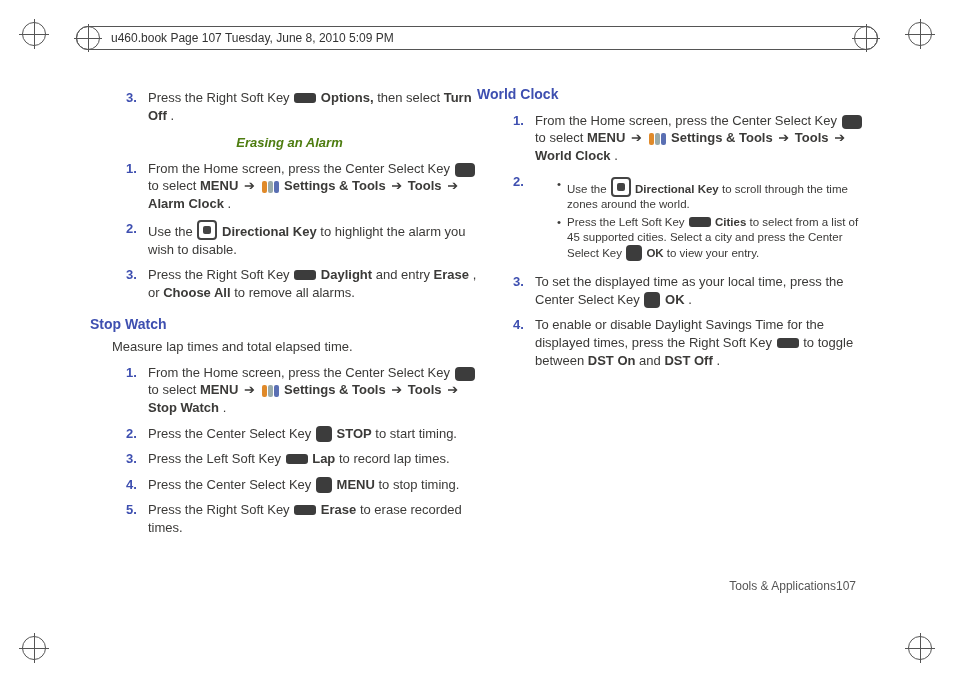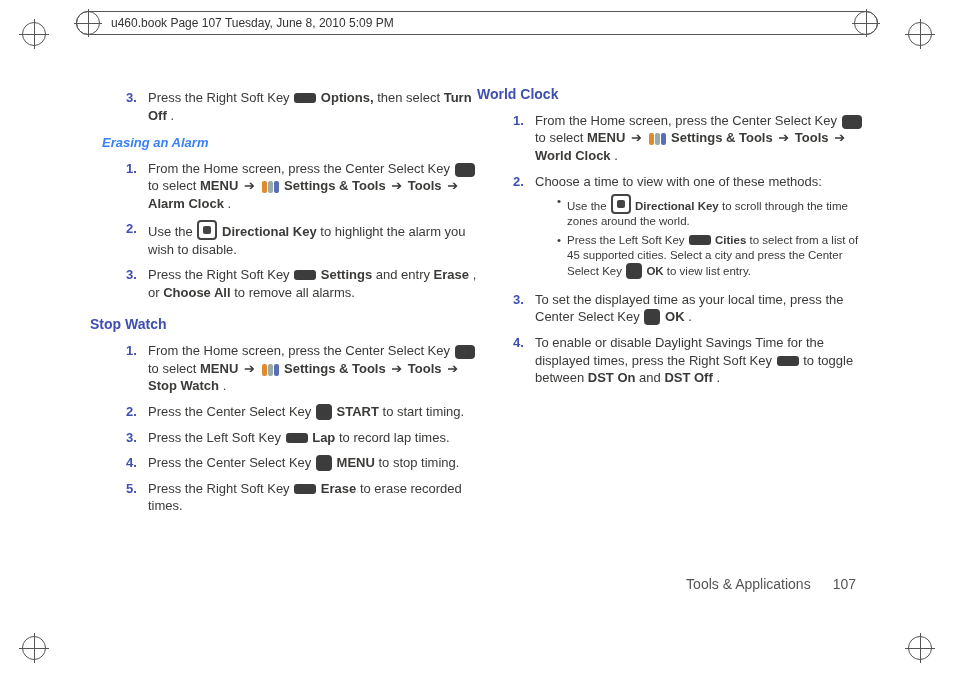--- a/index.html
+++ b/index.html
@@ -15,39 +15,39 @@
   .crop{position:absolute;width:22px;height:22px;border:1px solid #555;border-radius:50%;display:flex;align-items:center;justify-content:center;}
   .crop:before,.crop:after{content:"";position:absolute;background:#555;}
   .crop:before{width:30px;height:1px;}
   .crop:after{width:1px;height:30px;}
   .crop.tl{top:22px;left:22px;}
   .crop.tr{top:22px;right:22px;}
   .crop.bl{bottom:22px;left:22px;}
   .crop.br{bottom:22px;right:22px;}
   
   .runhead{
-    position:absolute;top:11px;left:76px;right:76px;
+    position:absolute;top:26px;left:76px;right:76px;
     border:1.5px solid #555;border-radius:14px;
     height:22px;display:flex;align-items:center;
     padding:0 34px;font-size:12px;color:#333;
   }
   .runhead .dot{position:absolute;width:22px;height:22px;border:1px solid #555;border-radius:50%;top:-1px;display:flex;align-items:center;justify-content:center;}
   .runhead .dot:before,.runhead .dot:after{content:"";position:absolute;background:#555;}
   .runhead .dot:before{width:28px;height:1px;}
   .runhead .dot:after{width:1px;height:28px;}
   .runhead .dot.l{left:-1px;}
   .runhead .dot.r{right:-1px;}
   
   .page{
     position:absolute;top:85px;left:90px;right:90px;bottom:100px;
     display:flex;
   }
   .col{flex:1;min-width:0;}
   .section-h{color:#3e4fb0;font-weight:bold;font-size:14px;margin:10px 0 4px 0;font-style:normal;}
-  .sub-h{color:#3b82f6;font-weight:bold;font-style:italic;font-size:13px;margin:6px 0 4px 12px;}
+  .sub-h{color:#4d7c0f;font-weight:bold;font-style:italic;font-size:13px;margin:6px 0 4px 12px;text-align:center;}
   .lead{margin:2px 0 4px 22px;}
   ol.steps{list-style:none;padding:0;margin:0 0 0 36px;counter-reset:step;}
   ol.steps>li{position:relative;padding:4px 0 4px 22px;}
   ol.steps>li:before{content:counter(step) ".";counter-increment:step;position:absolute;left:0;font-weight:bold;color:#3e4fb0;}
   ol.steps.start3{counter-reset:step 2;}
   .b{font-weight:bold;}
   .arrow{padding:0 2px;}
   .bullets{list-style:none;padding:0;margin:2px 0 2px 22px;font-size:11.5px;line-height:1.3;}
   .bullets>li{position:relative;padding:2px 0 2px 10px;}
   .bullets>li:before{content:"•";position:absolute;left:0;}
@@ -57,21 +57,21 @@
   .ic-key{width:22px;height:10px;background:#3c3c3c;border-radius:3px;vertical-align:-1px;}
   .ic-sq{width:16px;height:16px;background:#3c3c3c;border-radius:4px;vertical-align:-4px;}
   .ic-nav{width:16px;height:16px;border:2px solid #444;background:#fff;border-radius:4px;position:relative;vertical-align:-4px;}
   .ic-nav:after{content:"";position:absolute;inset:4px;background:#444;border-radius:2px;}
   .ic-gear{width:18px;height:14px;position:relative;vertical-align:-3px;display:inline-flex;align-items:center;justify-content:center;gap:1px;}
   .ic-gear:before,.ic-gear:after{content:"";width:5px;height:12px;border-radius:2px;}
   .ic-gear:before{background:#e08a2a;}
   .ic-gear:after{background:#5a6fb3;}
   .ic-gear .mid{width:5px;height:12px;background:#9aa;border-radius:2px;display:block;}
   
-  .footer{position:absolute;right:98px;bottom:88px;font-size:14px;color:#555;display:flex;gap:22px;align-items:flex-end;}
+  .footer{position:absolute;right:98px;bottom:88px;font-size:12px;color:#555;display:flex;align-items:flex-end;}
 </style>
 </head>
 <body>
 
 <div class="crop tl"></div>
 <div class="crop tr"></div>
 <div class="crop bl"></div>
 <div class="crop br"></div>
 
 <div class="runhead">
@@ -114,51 +114,52 @@
       </li>
       <li>
         <span>Use the </span>
         <span class="ic ic-nav"></span>
         <span class="b"> Directional Key</span>
         <span> to highlight the alarm you wish to disable.</span>
       </li>
       <li>
         <span>Press the Right Soft Key </span>
         <span class="ic ic-key"></span>
-        <span class="b"> Settings</span>
+        <span class="b"> Daylight</span>
         <span> and entry </span>
         <span class="b">Erase</span>
         <span>, or </span>
         <span class="b">Choose All</span>
         <span> to remove all alarms.</span>
       </li>
     </ol>
 
     <div class="section-h">Stop Watch</div>
+    <div class="lead">Measure lap times and total elapsed time.</div>
     <ol class="steps">
       <li>
         <span>From the Home screen, press the Center Select Key </span>
         <span class="ic ic-rect"></span>
         <span> to select </span>
         <span class="b">MENU</span>
         <span class="arrow"> ➔ </span>
         <span class="ic ic-gear">
             <span class="mid"></span>
           </span>
         <span class="b"> Settings &amp; Tools</span>
         <span class="arrow"> ➔ </span>
         <span class="b">Tools</span>
         <span class="arrow"> ➔ </span>
         <span class="b">Stop Watch</span>
         <span>.</span>
       </li>
       <li>
         <span>Press the Center Select Key </span>
         <span class="ic ic-sq"></span>
-        <span class="b"> START</span>
+        <span class="b"> STOP</span>
         <span> to start timing.</span>
       </li>
       <li>
         <span>Press the Left Soft Key </span>
         <span class="ic ic-key"></span>
         <span class="b"> Lap</span>
         <span> to record lap times.</span>
       </li>
       <li>
         <span>Press the Center Select Key </span>
@@ -188,36 +189,35 @@
             <span class="mid"></span>
           </span>
         <span class="b"> Settings &amp; Tools</span>
         <span class="arrow"> ➔ </span>
         <span class="b">Tools</span>
         <span class="arrow"> ➔ </span>
         <span class="b">World Clock</span>
         <span>.</span>
       </li>
       <li>
-        <span>Choose a time to view with one of these methods:</span>
         <ul class="bullets">
           <li>
             <span>Use the </span>
             <span class="ic ic-nav"></span>
             <span class="b"> Directional Key</span>
             <span> to scroll through the time zones around the world.</span>
           </li>
           <li>
             <span>Press the Left Soft Key </span>
             <span class="ic ic-key"></span>
             <span class="b"> Cities</span>
             <span> to select from a list of 45 supported cities. Select a city and press the Center Select Key </span>
             <span class="ic ic-sq"></span>
             <span class="b"> OK</span>
-            <span> to view list entry.</span>
+            <span> to view your entry.</span>
           </li>
         </ul>
       </li>
       <li>
         <span>To set the displayed time as your local time, press the Center Select Key </span>
         <span class="ic ic-sq"></span>
         <span class="b"> OK</span>
         <span>.</span>
       </li>
       <li>

